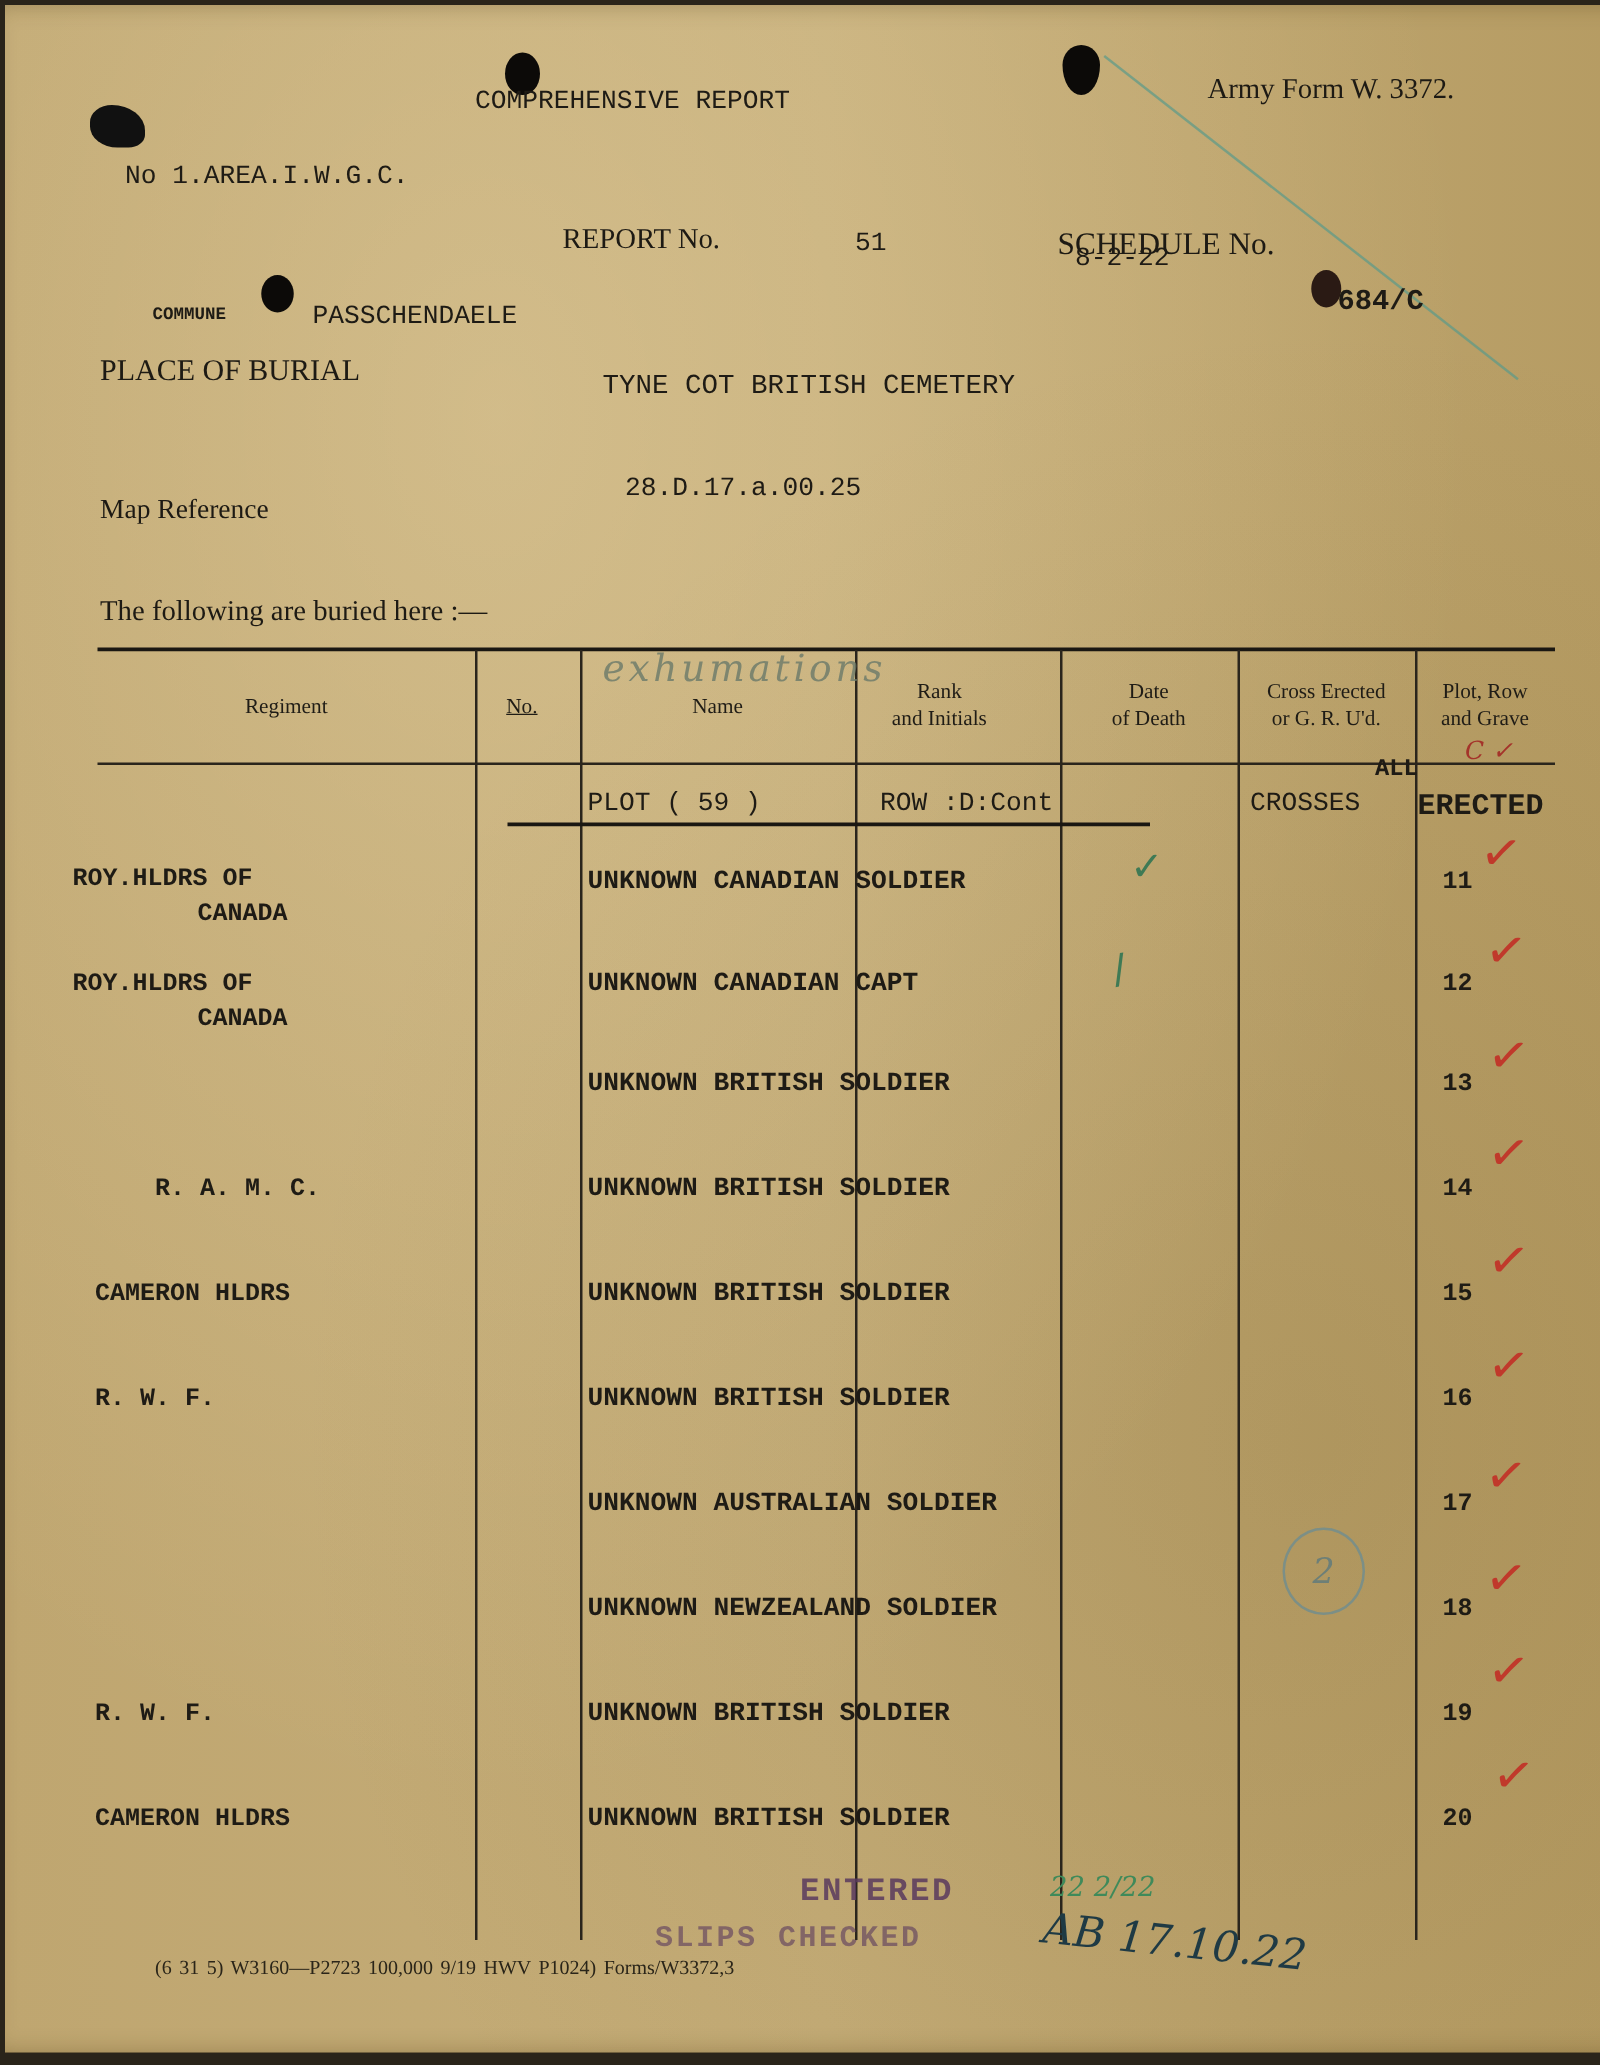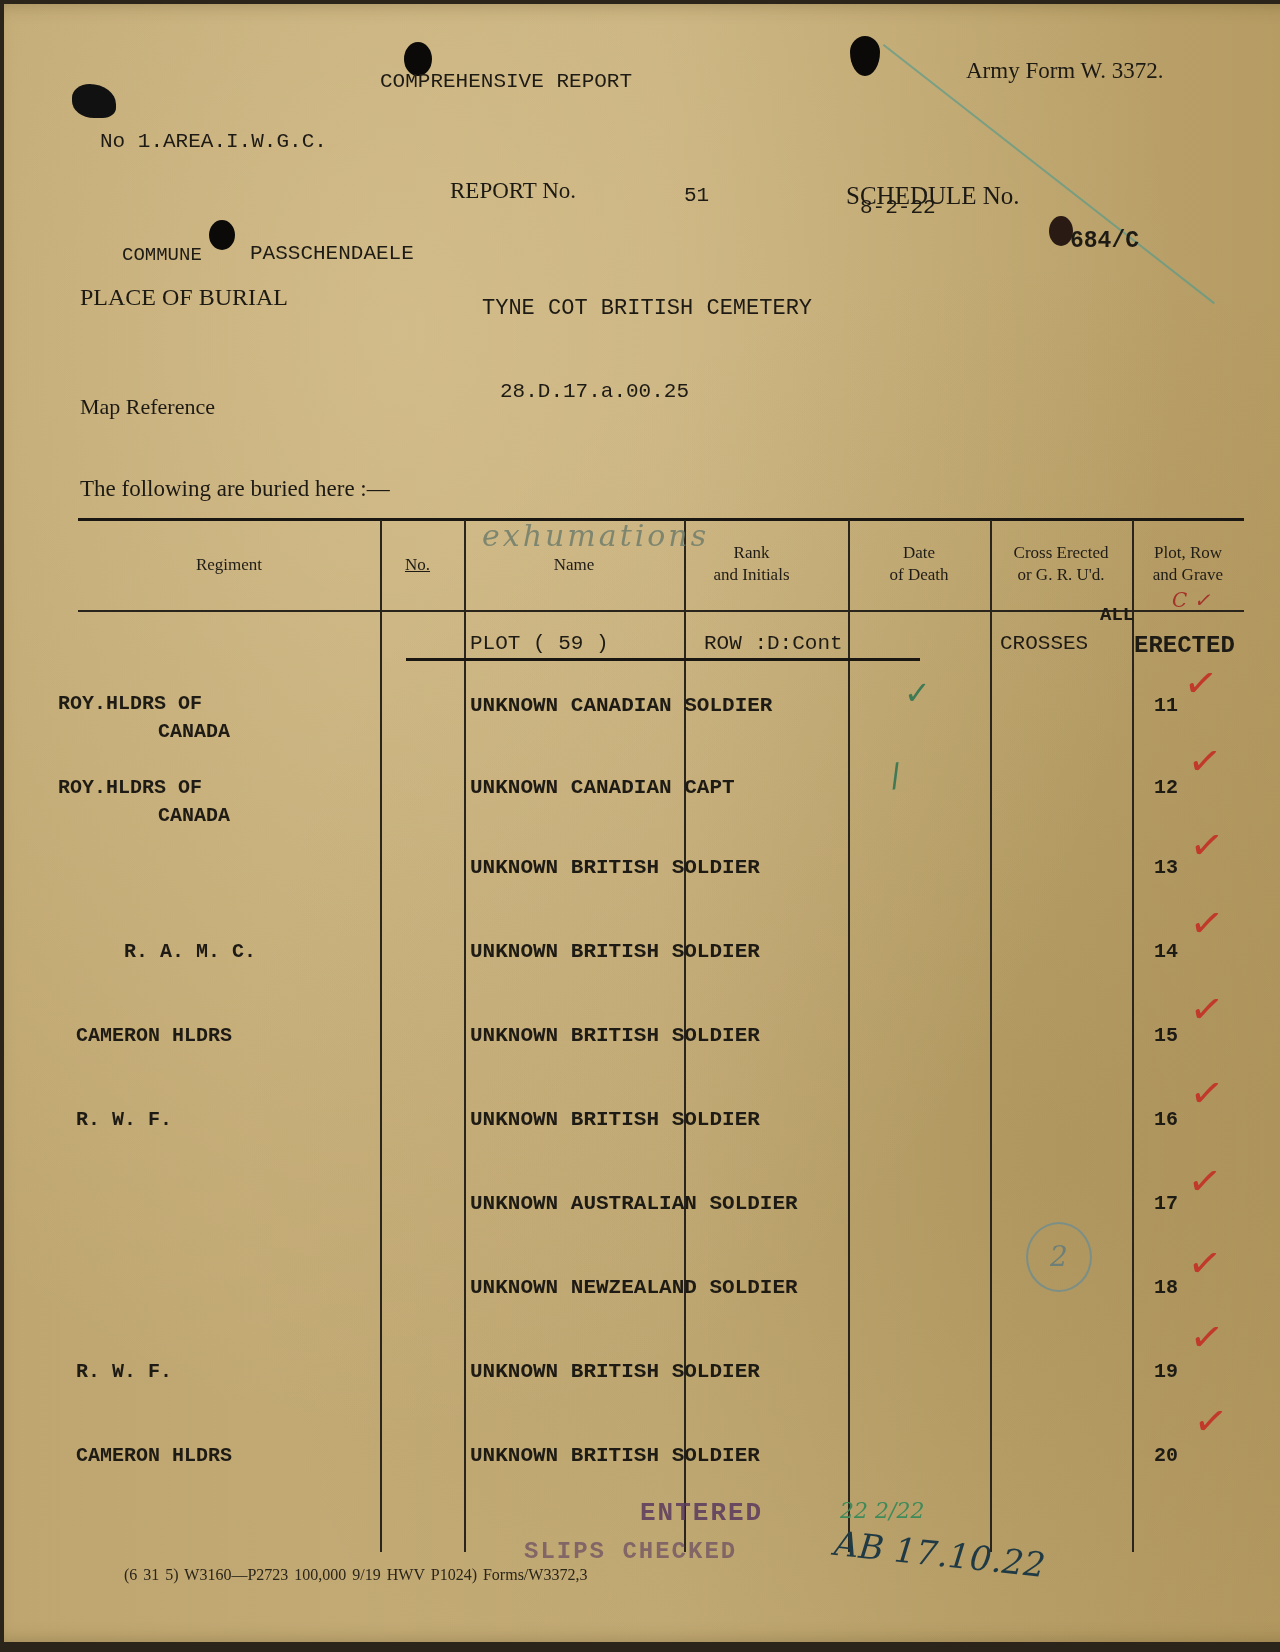--- a/index.html
+++ b/index.html
@@ -40,21 +40,21 @@
   <div class="abs tt" style="left:376px;top:66px;font-size:21px;font-weight:normal;">COMPREHENSIVE REPORT</div>
   <div class="abs serif" style="left:962px;top:54px;font-size:23px;">Army Form W. 3372.</div>
   <div class="abs tt" style="left:96px;top:126px;font-size:21px;font-weight:normal;">No 1.AREA.I.W.G.C.</div>
 
   <div class="abs serif" style="left:446px;top:174px;font-size:23px;">REPORT No.</div>
   <div class="abs tt" style="left:680px;top:180px;font-size:21px;font-weight:normal;">51</div>
   <div class="abs serif" style="left:842px;top:178px;font-size:25px;">SCHEDULE No.</div>
   <div class="abs tt" style="left:1066px;top:180px;font-size:23px;font-weight:bold;margin-top:44px;">684/C</div>
   <div class="abs tt" style="left:856px;top:192px;font-size:21px;font-weight:normal;">8-2-22</div>
 
-  <div class="abs tt" style="left:118px;top:240px;font-size:19px;font-weight:normal;text-align:right;">COMMUNE</div>
+  <div class="abs tt" style="left:118px;top:240px;font-size:14px;font-weight:bold;text-align:right;">COMMUNE</div>
   <div class="abs tt" style="left:246px;top:238px;font-size:21px;font-weight:normal;">PASSCHENDAELE</div>
   <div class="abs serif" style="left:76px;top:280px;font-size:24px;">PLACE OF BURIAL</div>
   <div class="abs tt" style="left:478px;top:292px;font-size:22px;font-weight:normal;">TYNE COT BRITISH CEMETERY</div>
   <div class="abs serif" style="left:76px;top:390px;font-size:22px;">Map Reference</div>
   <div class="abs tt" style="left:496px;top:376px;font-size:21px;font-weight:normal;">28.D.17.a.00.25</div>
   <div class="abs serif" style="left:76px;top:472px;font-size:23px;">The following are buried here :—</div>
 
   <div class="hthick" style="left:74px;top:514px;width:1166px;"></div>
   <div class="hline" style="left:74px;top:606px;width:1166px;"></div>
   <div class="vline" style="left:376px;top:516px;height:1032px;"></div>

